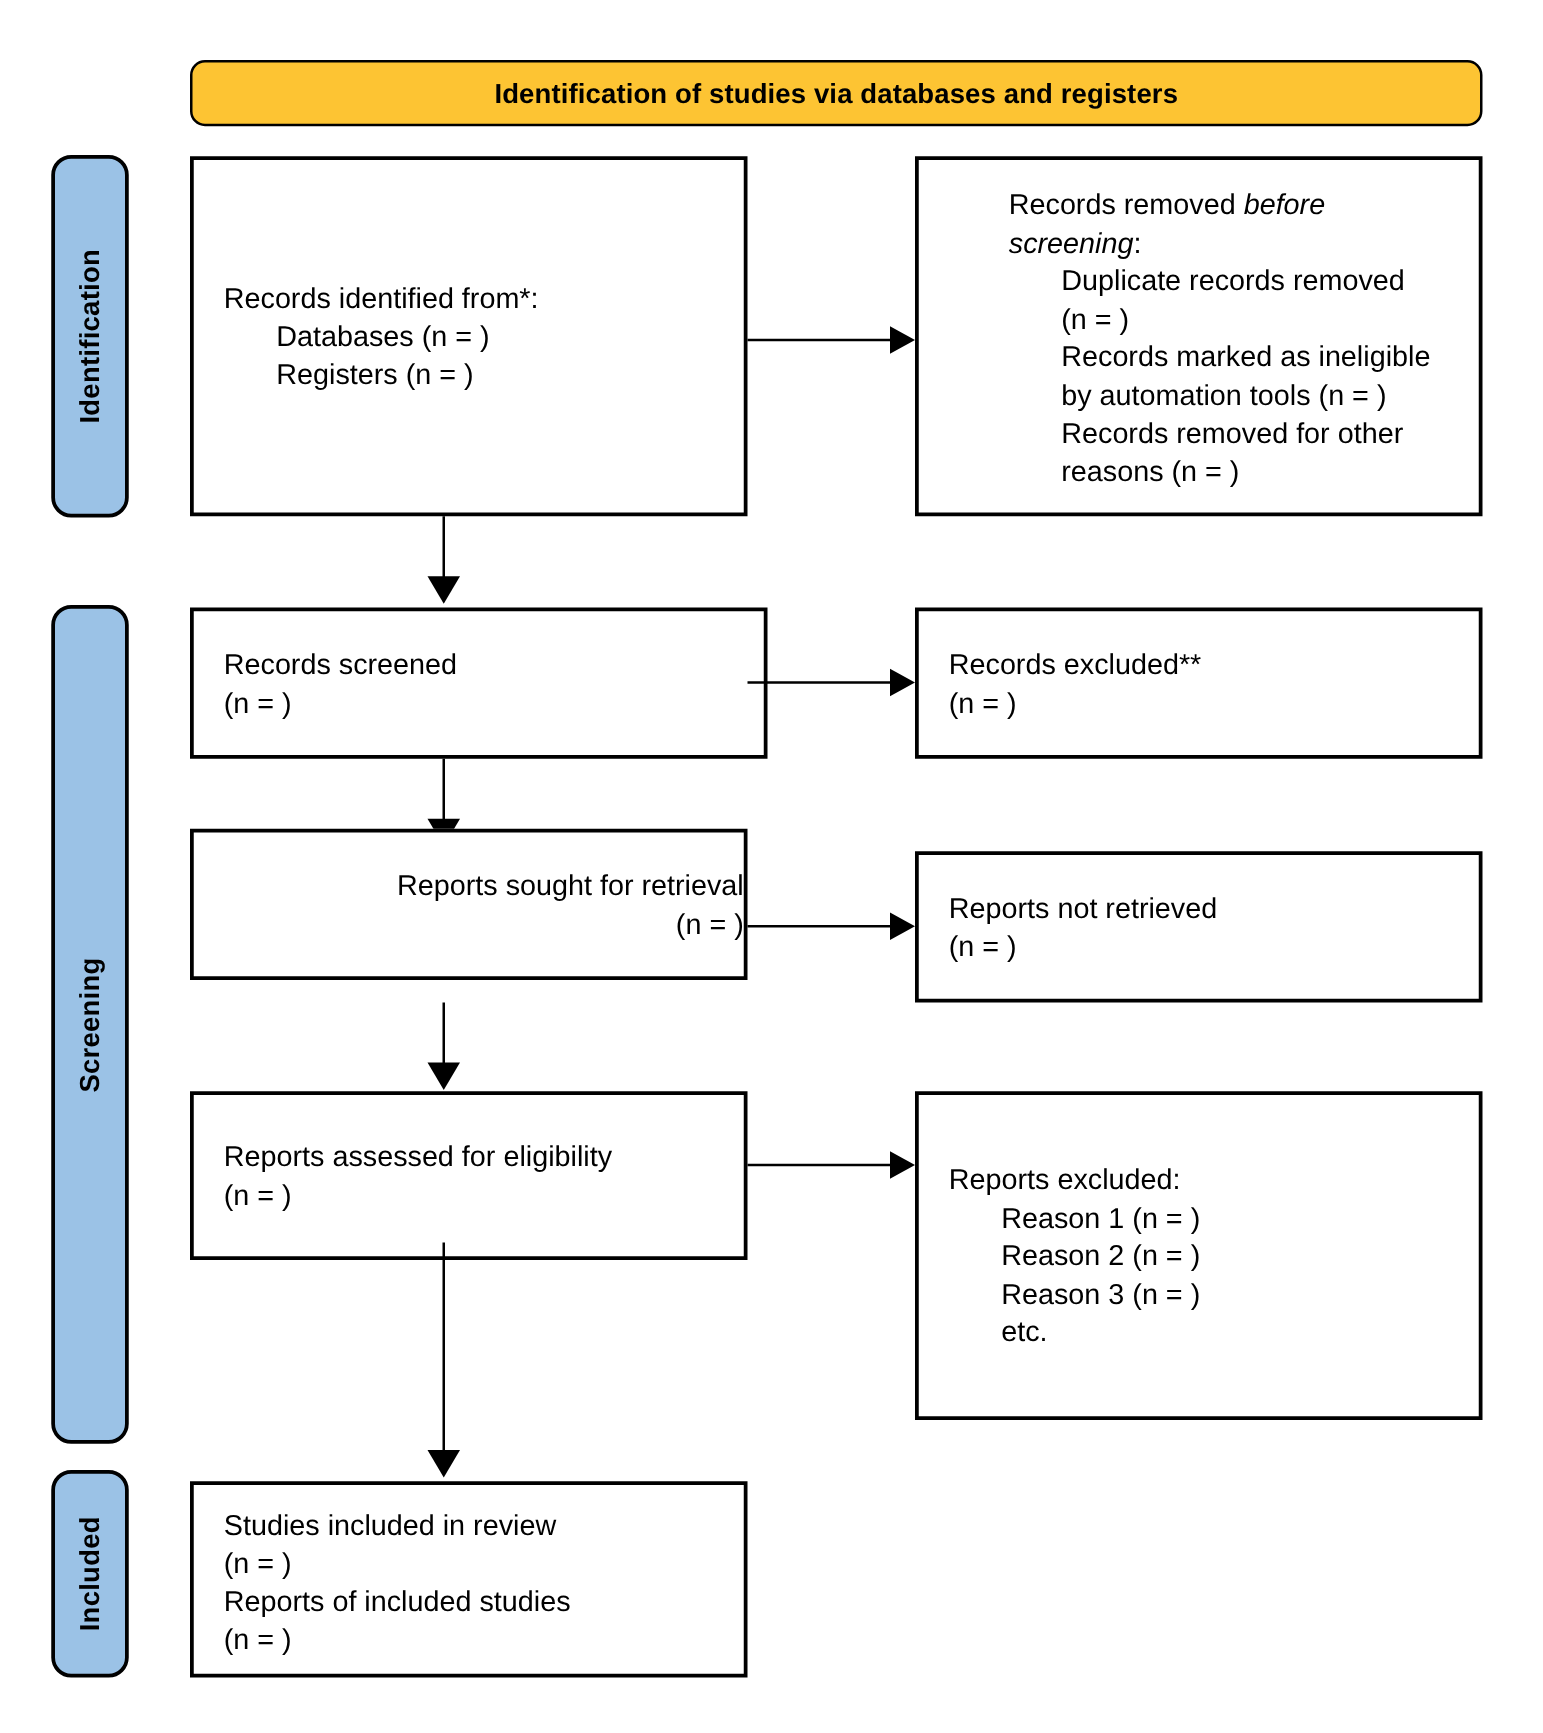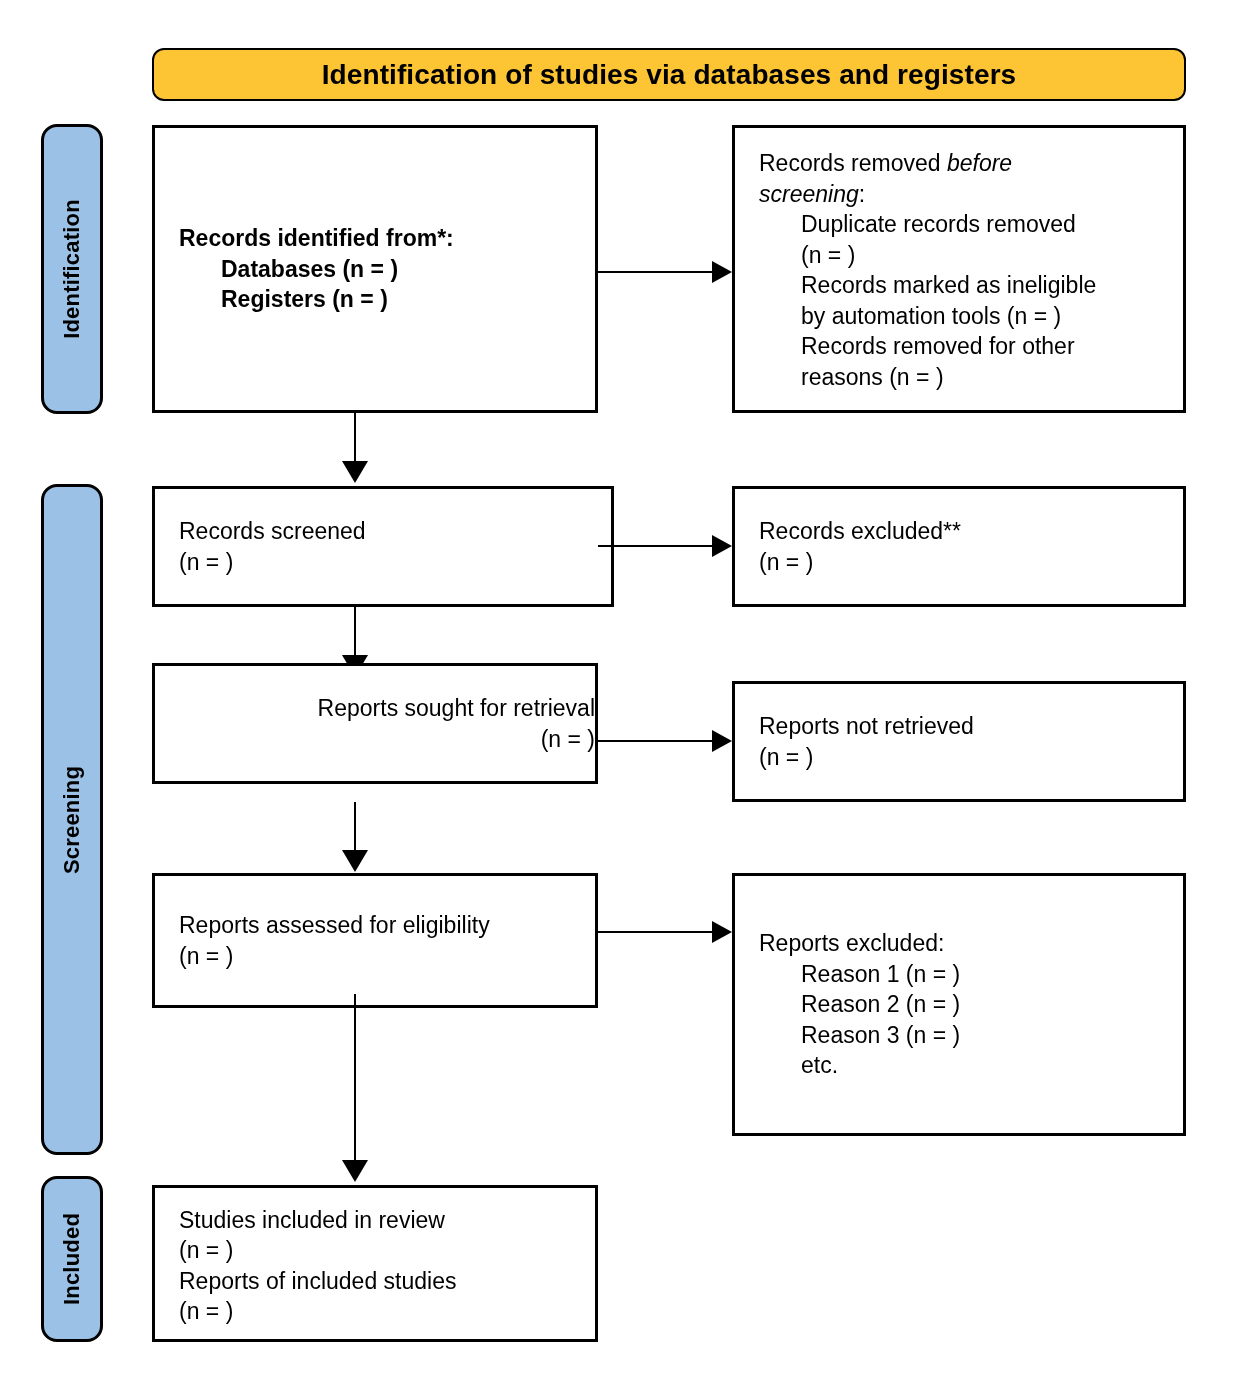--- a/index.html
+++ b/index.html
@@ -22,21 +22,21 @@
   .phase-banner {
     position: absolute;
     box-sizing: border-box;
     background: #FDC433;
     border: 2px solid #000000;
     border-radius: 12px;
     display: flex;
     align-items: center;
     justify-content: center;
     font-weight: bold;
-    font-size: 28px;
+    font-size: 22px;
     color: #000000;
     letter-spacing: 0.1px;
   }
 
   
   .stage-label {
     position: absolute;
     box-sizing: border-box;
     background: #9BC2E6;
     border: 3px solid #000000;
@@ -122,25 +122,25 @@
   </div>
 
   <div class="stage-label" style="left:41px; top:484px; width:62px; height:671px;">
     <span>Screening</span>
   </div>
 
   <div class="stage-label" style="left:41px; top:1176px; width:62px; height:166px;">
     <span>Included</span>
   </div>
 
-  <div class="flow-box" style="left:152px; top:125px; width:446px; height:288px;font-weight:bold;">
+  <div class="flow-box" style="left:152px; top:125px; width:446px; height:288px;">
     <div class="box-text"><span>Records identified from*:</span><br><span class="ind"></span><span>Databases (n = )</span><br><span class="ind"></span><span>Registers (n = )</span></div>
   </div>
 
-  <div class="flow-box top-align" style="left:732px; top:125px; width:454px; height:288px; justify-content:flex-start; padding-top:20px;">
+  <div class="flow-box top-align" style="left:732px; top:125px; width:454px; height:288px; justify-content:flex-start; padding-top:20px;padding-left:48px;">
     <div class="box-text"><span>Records removed </span><em>before</em><br><em>screening</em><span>:</span><br><span class="ind"></span><span>Duplicate records removed</span><br><span class="ind"></span><span>(n = )</span><br><span class="ind"></span><span>Records marked as ineligible</span><br><span class="ind"></span><span>by automation tools (n = )</span><br><span class="ind"></span><span>Records removed for other</span><br><span class="ind"></span><span>reasons (n = )</span></div>
   </div>
 
   <div class="h-line" style="left:598px; top:271px; width:116px;"></div>
   <div class="h-arrow-head" style="left:712px; top:261px;"></div>
 
   <div class="v-line" style="left:354px; top:413px; height:50px;"></div>
   <div class="v-arrow-head" style="left:342px; top:461px;"></div>
 
   <div class="flow-box" style="left:152px; top:486px; width:462px; height:121px;">

